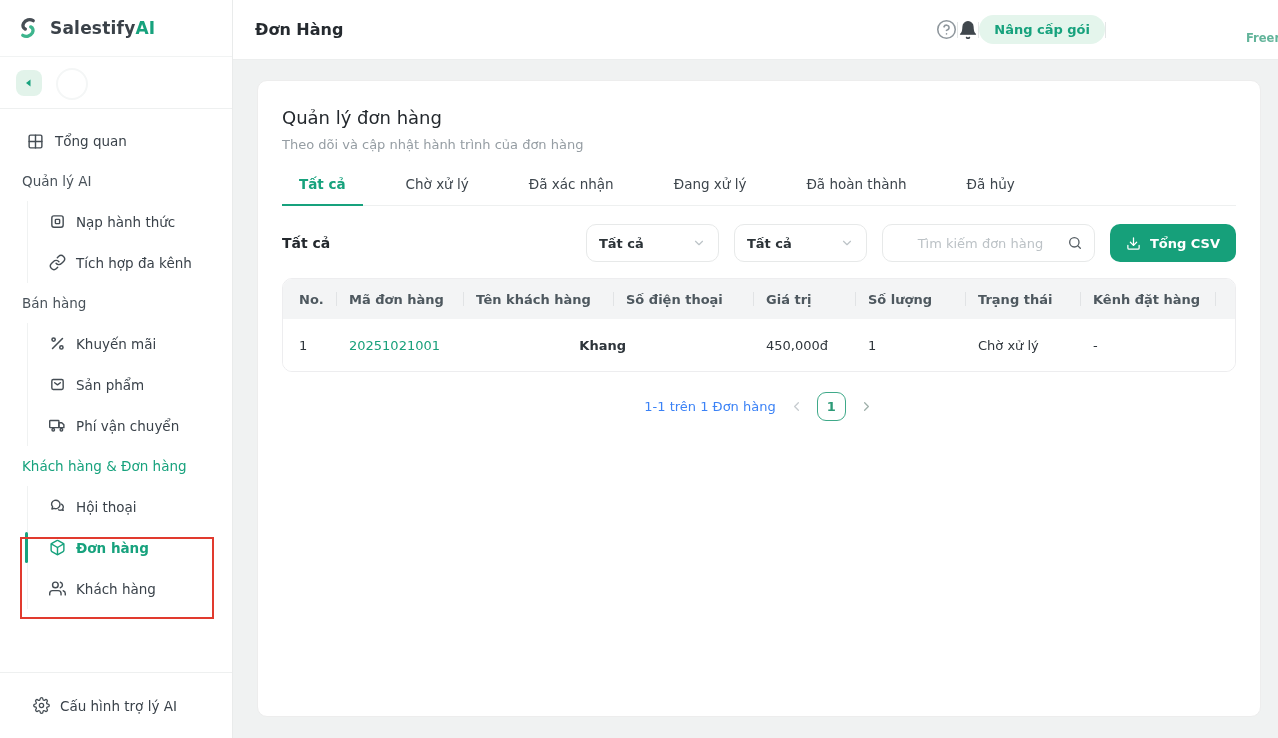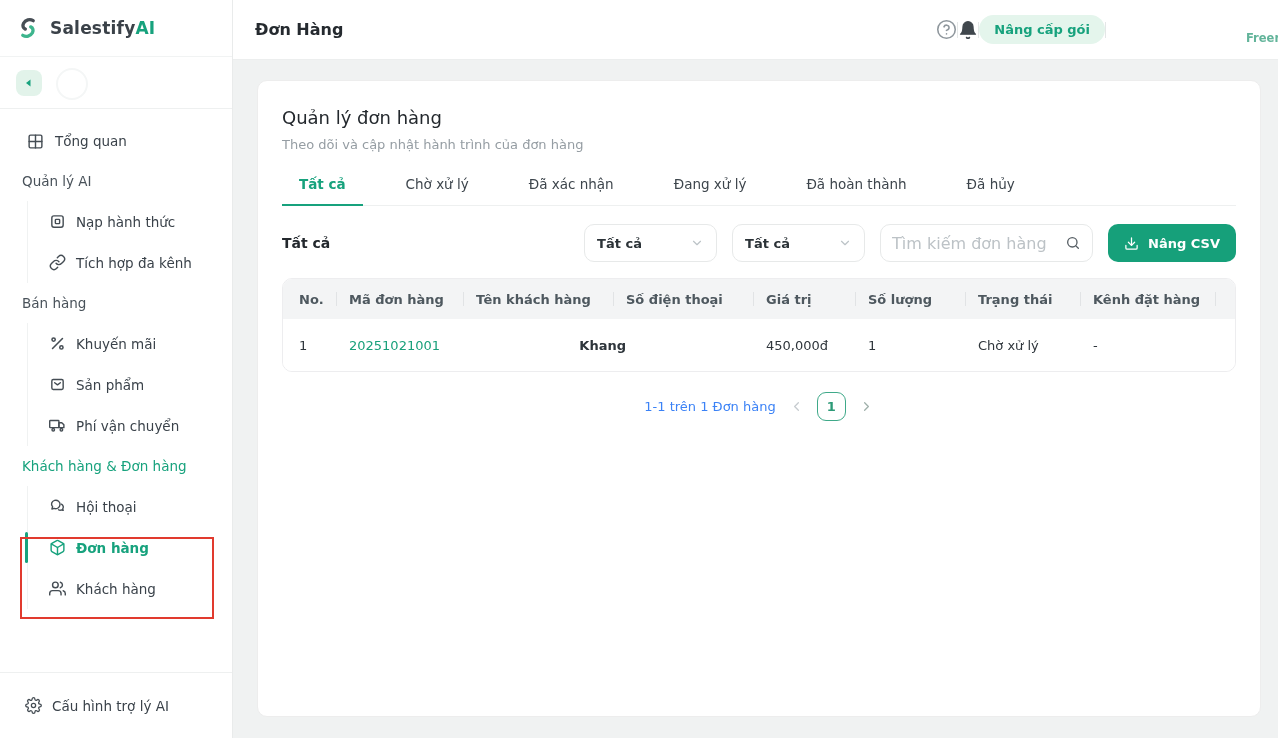--- a/index.html
+++ b/index.html
@@ -28,21 +28,21 @@
   .menu-item { height:40px; display:flex; align-items:center; gap:11px; padding-left:26px; font-size:13.5px; color:#3a424a; cursor:pointer; }
   .section-title { height:40px; display:flex; align-items:center; padding-left:22px; font-size:13.5px; color:#49525a; }
   .section-title.green { color:#17a27d; }
   .subgroup { margin-left:27px; border-left:1px solid #f0f2f2; }
   .sub-item { height:41px; display:flex; align-items:center; gap:10px; padding-left:20px; font-size:13.5px; color:#3a424a; position:relative; cursor:pointer; }
   .sub-item.active { color:#17a27d; font-weight:700; }
   .sub-item.active::before { content:""; position:absolute; left:-3px; top:5px; bottom:5px; width:3px; border-radius:3px; background:#17a27d; }
   .mi { width:18px; height:18px; color:#454d54; }
   .sub-item.active .mi { color:#17a27d; }
   .annotation-box { position:absolute; left:20px; top:537px; width:194px; height:82px; border:2px solid #e13a2e; z-index:6; pointer-events:none; }
-  .sidebar-footer { position:absolute; left:0; right:0; bottom:0; height:66px; border-top:1px solid #eef0f0; display:flex; align-items:center; gap:10px; padding-left:24px; font-size:13.5px; color:#3a424a; cursor:pointer; background:#fff; }
+  .sidebar-footer { position:absolute; left:0; right:0; bottom:0; height:66px; border-top:1px solid #eef0f0; display:flex; align-items:center; gap:10px; padding-left:32px; font-size:13.5px; color:#3a424a; cursor:pointer; background:#fff; }
 
   
   .topbar { position:absolute; left:233px; top:0; width:1045px; height:60px; background:#fff; border-bottom:1px solid #eceeee; display:flex; align-items:center; z-index:1; }
   .topbar-title { margin-left:22px; font-size:16px; font-weight:700; color:#252a2f; }
   .topbar-right { margin-left:auto; margin-right:172px; display:flex; align-items:center; }
   .sep { width:1px; height:16px; background:#e4e7e7; }
   .help-btn { color:#8f979d; cursor:pointer; }
   .bell-btn { cursor:pointer; }
   .upgrade-pill { background:#e4f5ec; color:#17a27d; font-size:13px; font-weight:600; padding:7px 15px; border-radius:16px; cursor:pointer; white-space:nowrap; }
   .plan-text { position:absolute; left:1013px; top:31px; font-size:11.5px; font-weight:600; color:#62b49a; white-space:nowrap; }
@@ -56,21 +56,21 @@
   .tab { padding:0 17px 13px; font-size:13.5px; color:#3d454c; position:relative; cursor:pointer; white-space:nowrap; }
   .tab.active { color:#17a27d; font-weight:600; }
   .tab.active::after { content:""; position:absolute; left:0; right:0; bottom:-1px; height:2px; background:#17a27d; }
 
   .filter-row { margin-top:18px; display:flex; align-items:center; }
   .filter-label { font-size:14px; font-weight:700; color:#23282d; }
   .filter-right { margin-left:auto; display:flex; align-items:center; gap:15px; }
   .select { width:133px; height:38px; border:1px solid #e7e9e9; border-radius:10px; display:flex; align-items:center; padding:0 12px; font-size:13px; font-weight:600; color:#2c3338; cursor:pointer; background:#fff; }
   .select .chev { margin-left:auto; color:#bcc3c7; }
   .search-box { width:213px; height:38px; border:1px solid #e7e9e9; border-radius:10px; display:flex; align-items:center; padding:0 11px; background:#fff; }
-  .search-box input { border:0; outline:0; flex:1; min-width:0; font-size:16px; color:#333; font-family:inherit; background:transparent; }
+  .search-box input { border:0; outline:0; flex:1; min-width:0; font-size:13px; color:#333; font-family:inherit; background:transparent;text-align:center; }
   .search-box input::placeholder { color:#bcc2c6; }
   .search-box .ic { color:#565e64; cursor:pointer; }
   .export-btn { height:38px; padding:0 16px; background:#16a07a; color:#fff; border:0; border-radius:10px; display:flex; align-items:center; gap:9px; font-size:13px; font-weight:600; font-family:inherit; cursor:pointer; }
 
   .table-wrap { margin-top:16px; border:1px solid #ededef; border-radius:10px; overflow:hidden; }
   .t-head, .t-row { display:grid; grid-template-columns:50px 127px 150px 140px 102px 110px 115px 135px 1fr; align-items:center; padding-left:16px; }
   .t-head { background:#f3f4f5; height:40px; }
   .th { font-size:13px; font-weight:600; color:#4e585f; position:relative; white-space:nowrap; }
   .th:not(:first-child)::before { content:""; position:absolute; left:-13px; top:50%; transform:translateY(-50%); width:1px; height:14px; background:#e1e3e5; }
   .t-row { background:#fff; height:52px; }
@@ -290,21 +290,21 @@
         </span>
       </div>
       <button class="export-btn">
         <span class="ic">
           <svg width="15" height="15" viewBox="0 0 24 24" fill="none" stroke="#fff" stroke-width="2" stroke-linecap="round" stroke-linejoin="round">
               <path d="M21 15v4a2 2 0 0 1-2 2H5a2 2 0 0 1-2-2v-4"></path>
               <polyline points="7 10 12 15 17 10"></polyline>
               <line x1="12" y1="15" x2="12" y2="3"></line>
             </svg>
         </span>
-        <span>Nâng CSV</span>
+        <span>Tổng CSV</span>
       </button>
     </div>
   </div>
 
   <div class="table-wrap">
     <div class="t-head">
       <span class="th">No.</span>
       <span class="th">Mã đơn hàng</span>
       <span class="th">Tên khách hàng</span>
       <span class="th">Số điện thoại</span>

